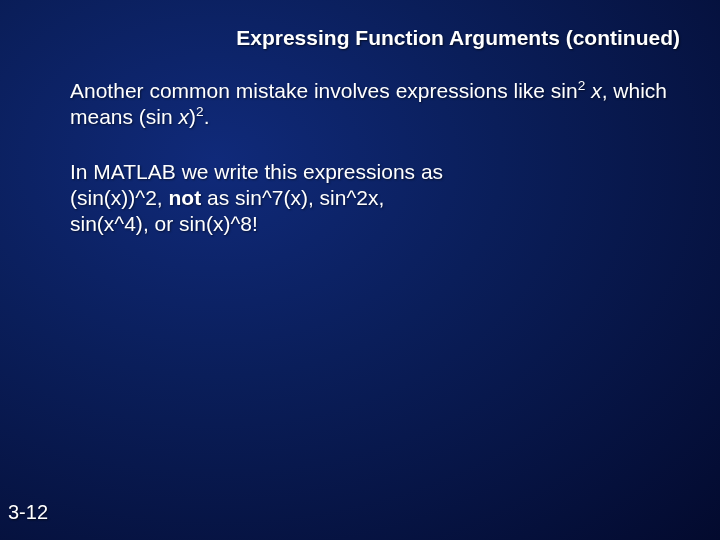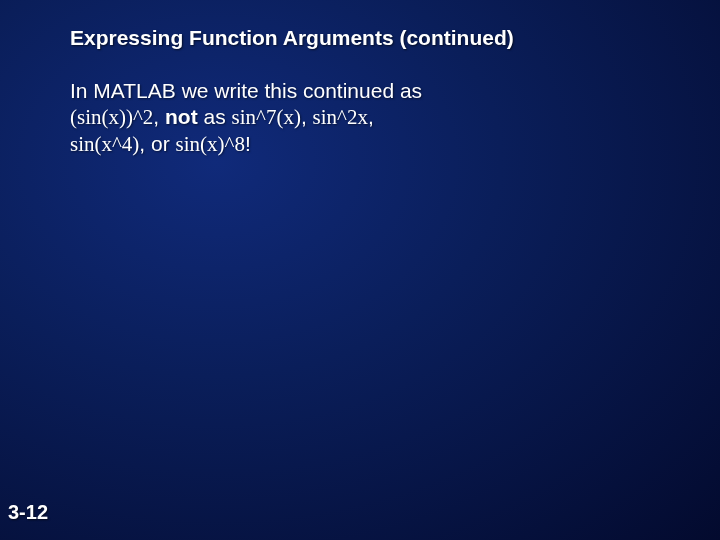--- a/index.html
+++ b/index.html
@@ -20,49 +20,53 @@
     left: 70px;
     top: 26px;
     right: 40px;
   }
   .title {
     font-size: 21px;
     font-weight: bold;
     margin-bottom: 28px;
     color: #ffffff;
     text-shadow: 1px 1px 2px rgba(0,0,0,0.6);
+    text-align: right;
   }
   .para {
     font-size: 21px;
     line-height: 1.25;
     margin-bottom: 28px;
     text-shadow: 1px 1px 2px rgba(0,0,0,0.5);
   }
   .italic { font-style: italic; }
   .bolditalic { font-weight: bold; }
   .sup { vertical-align: super; font-size: 0.65em; line-height: 0; }
-  .mono { font-family: Liberation Serif, serif; }
+  .mono { font-family: Liberation Sans, sans-serif; }
   .pagenum {
     position: absolute;
     left: 8px;
     bottom: 16px;
     font-size: 20px;
-    font-weight: bold;
+    font-weight: normal;
     text-shadow: 1px 1px 2px rgba(0,0,0,0.6);
   }
 </style>
 </head>
 <body>
 
 <div class="content">
 
   <div class="title">Expressing Function Arguments (continued)</div>
 
+  <div class="para">
+    <span>Another common mistake involves expressions like sin</span><span class="sup">2</span><span> </span><span class="italic">x</span><span>, which means (sin </span><span class="italic">x</span><span>)</span><span class="sup">2</span><span>.</span>
+  </div>
 
   <div class="para">
-    <span>In MATLAB we write this continued as</span><br>
+    <span>In MATLAB we write this expressions as</span><br>
     <span class="mono">(sin(x))^2</span><span>, </span><span class="bolditalic">not</span><span> as </span><span class="mono">sin^7(x)</span><span>, </span><span class="mono">sin^2x</span><span>,</span><br>
     <span class="mono">sin(x^4)</span><span>, or </span><span class="mono">sin(x)^8</span><span>!</span>
   </div>
 
 </div>
 
 <div class="pagenum">3-12</div>
 
 </body></html>

